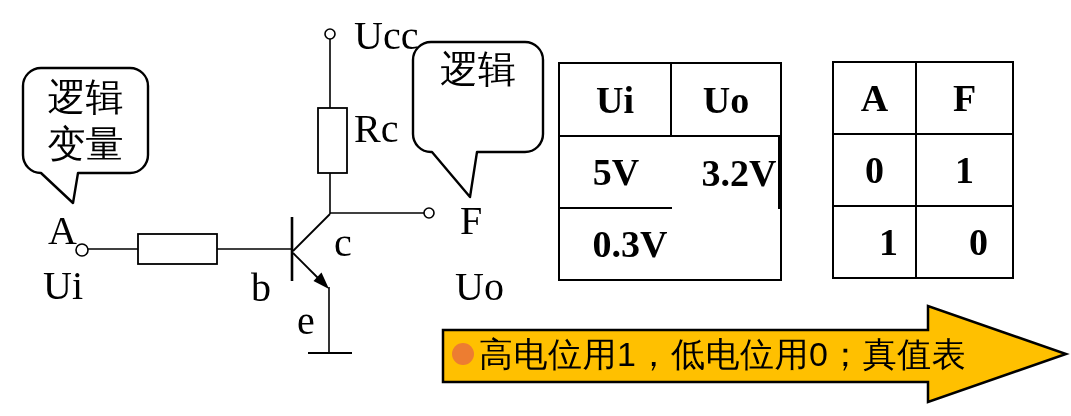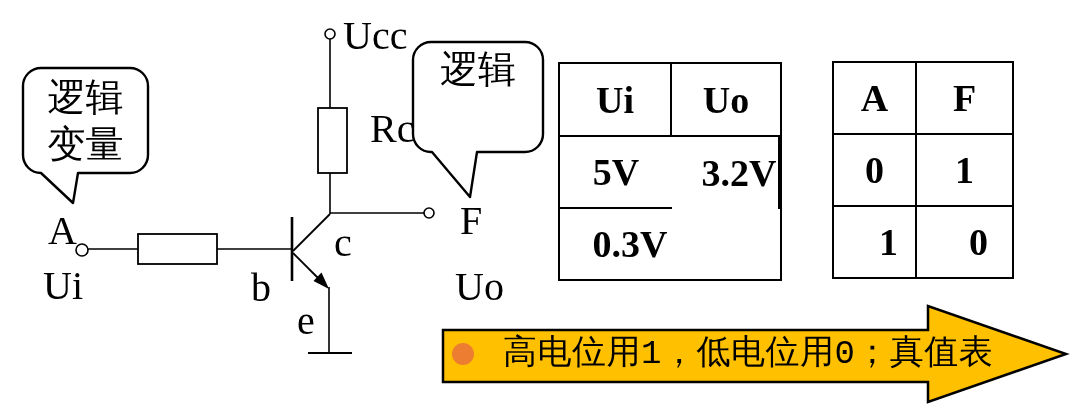--- a/index.html
+++ b/index.html
@@ -23,22 +23,22 @@
   }
   .grid-table .cell {
     box-sizing:border-box; display:flex; align-items:center; justify-content:center;
     border-right:2.5px solid #000; border-bottom:2.5px solid #000;
     font-family:"Liberation Serif", serif; font-weight:bold; font-size:38px;
   }
   .grid-table .cell.lastcol { border-right:none; }
   .grid-table .cell.lastrow { border-bottom:none;padding-left:28px; }
   .banner-text {
     position:absolute; left:479px; top:335px;
-    font-family:Liberation Mono, monospace; font-size:34px; line-height:38px;
-    white-space:nowrap; color:#000; letter-spacing:0.5px;margin-left:24px;
+    font-family:Liberation Sans, sans-serif; font-size:34px; line-height:38px;
+    white-space:nowrap; color:#000; letter-spacing:0.5px;
   }
 </style>
 </head>
 <body>
 
 <div class="stage">
 
   <svg width="1071" height="416" viewBox="0 0 1071 416">
 
     <path d="M 443 330 H 928 V 306 L 1066 354 L 928 402 V 382 H 443 Z" stroke="#000" stroke-width="2.5" fill="#FFC000"></path>
@@ -61,22 +61,22 @@
     <polygon points="329,289 313.5,281 321.5,272.5" fill="#000"></polygon>
     <line x1="329" y1="287" x2="329" y2="353" stroke="#000" stroke-width="1.6"></line>
     <line x1="308" y1="353" x2="352" y2="353" stroke="#000" stroke-width="2.2"></line>
 
     <circle cx="82" cy="250" r="6" fill="#fff" stroke="#000" stroke-width="1.6"></circle>
     <line x1="88" y1="249" x2="138" y2="249" stroke="#000" stroke-width="1.6"></line>
     <rect x="138" y="234" width="79" height="30" fill="#fff" stroke="#000" stroke-width="1.8"></rect>
     <line x1="217" y1="249" x2="292" y2="249" stroke="#000" stroke-width="1.6"></line>
   </svg>
 
-  <div class="lbl" style="left:343px; top:16px;">Ucc</div>
-  <div class="lbl" style="left:370px; top:109px;">Rc</div>
+  <div class="lbl" style="left:354px; top:16px;">Ucc</div>
+  <div class="lbl" style="left:354px; top:109px;">Rc</div>
   <div class="lbl" style="left:48px;  top:211px;">A</div>
   <div class="lbl" style="left:43px;  top:266px;">Ui</div>
   <div class="lbl" style="left:251px; top:268px;">b</div>
   <div class="lbl" style="left:334px; top:223px;">c</div>
   <div class="lbl" style="left:297px; top:301px;">e</div>
   <div class="lbl" style="left:460px; top:201px;">F</div>
   <div class="lbl" style="left:455px; top:267px;">Uo</div>
 
   <div class="callout-text" style="left:23px; top:74px; width:125px;">
     <div>逻辑</div>

